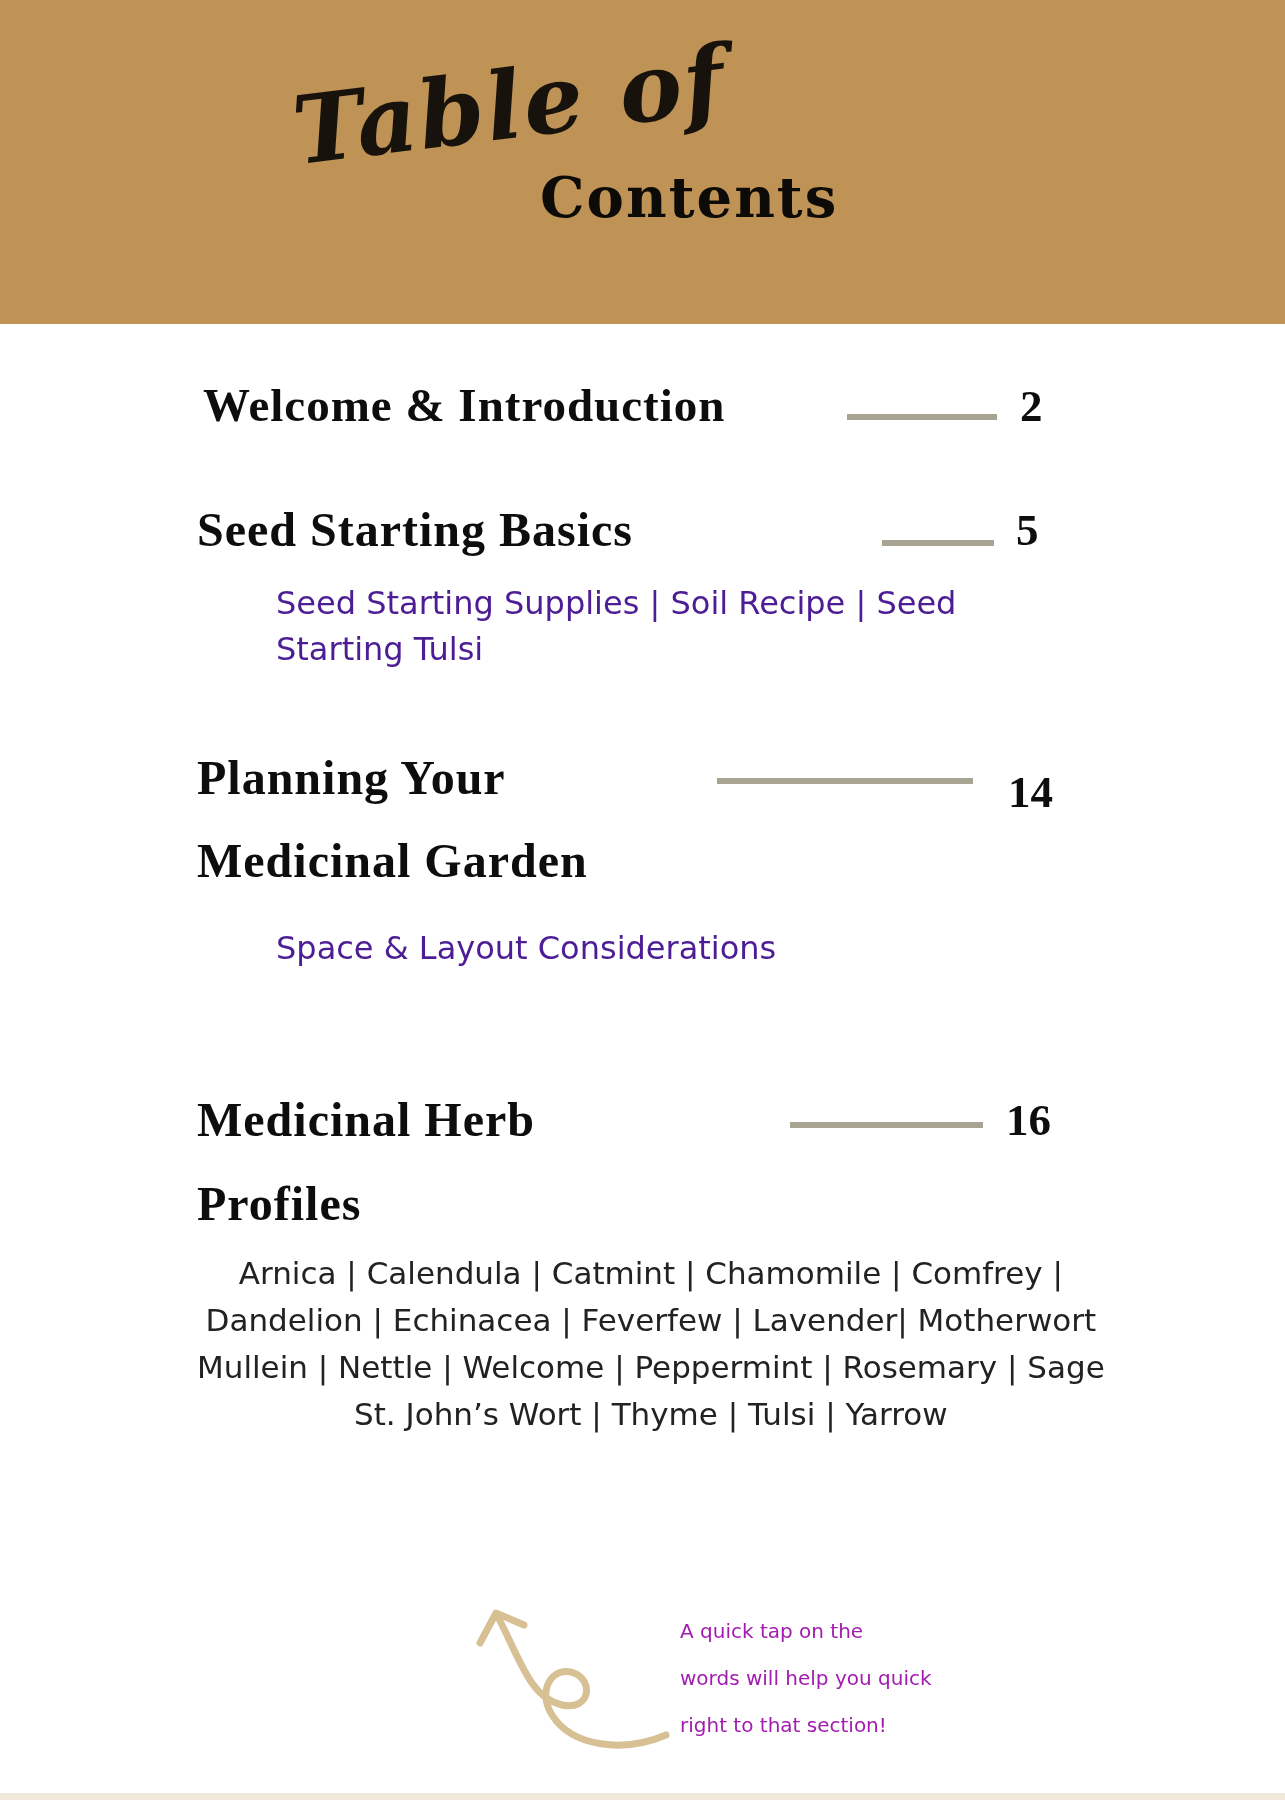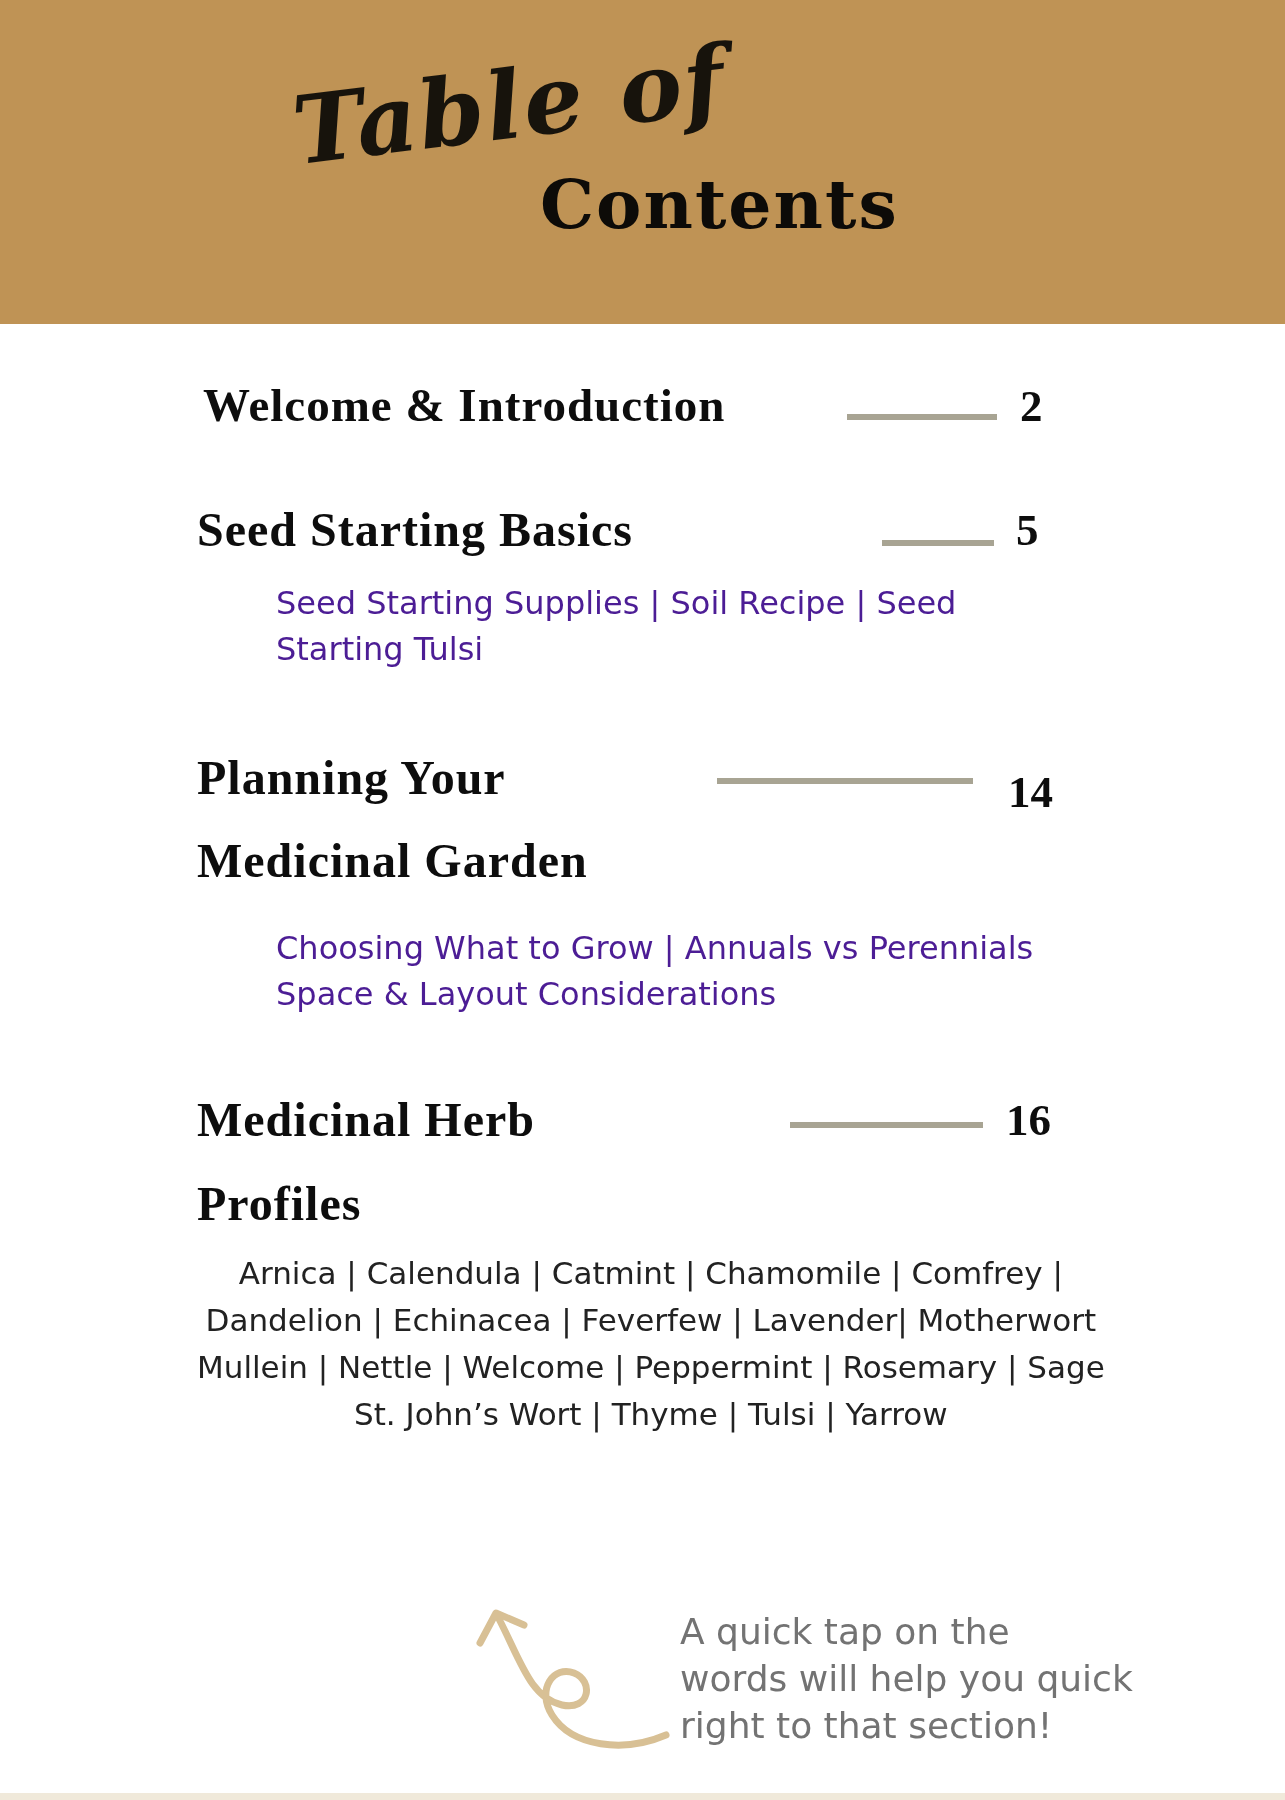--- a/index.html
+++ b/index.html
@@ -20,21 +20,21 @@
     font-family:"DejaVu Serif",serif;
     font-style:italic;font-weight:700;
     font-size:94px;color:#17130c;
     transform:rotate(-7deg);
     white-space:nowrap;
     letter-spacing:2px;
   }
   .contents-title{
     position:absolute;left:540px;top:164px;
     font-family:"DejaVu Serif",serif;
-    font-weight:800;font-size:68px;color:#0d0b08;
+    font-weight:800;font-size:56px;color:#0d0b08;
     letter-spacing:2px;white-space:nowrap;
   }
   .entry{display:contents;}
   .heading{
     position:absolute;
     font-family:"Liberation Serif",serif;
     font-weight:700;font-size:48px;color:#0d0d0d;
     letter-spacing:1px;white-space:nowrap;
     cursor:pointer;
     margin-left:25px;
@@ -53,21 +53,21 @@
     font-family:"DejaVu Sans",sans-serif;
     font-size:32px;color:#4c1d95;line-height:46px;
     white-space:nowrap;cursor:pointer;
   }
   .herbs{
     font-size:31px;line-height:47px;color:#222222;
   }
   .note-text{
     position:absolute;left:680px;top:1608px;
     font-family:"DejaVu Sans",sans-serif;
-    font-size:36px;color:#737373;line-height:47px;
+    font-size:20px;color:#a21caf;line-height:47px;
     white-space:nowrap;
   }
   .arrow-wrap{
     position:absolute;left:468px;top:1583px;width:212px;height:168px;
   }
   .bottom-strip{
     position:absolute;left:0;top:1793px;width:1285px;height:7px;
     background:#F0E9DA;
   }
 </style>
@@ -99,21 +99,20 @@
     </div>
   </div>
 
   
   <div class="entry">
     <div class="heading" style="left:172px;top:750px;">Planning Your</div>
     <div class="heading" style="left:172px;top:833px;">Medicinal Garden</div>
     <div class="rule" style="left:717px;top:778px;width:256px;"></div>
     <div class="page-num" style="left:1008px;top:766px;">14</div>
     <div class="subs" style="left:276px;top:925px;">
-      <div>Choosing What to Grow | Annuals vs Perennials</div>
       <div>Space &amp; Layout Considerations</div>
     </div>
   </div>
 
   
   <div class="entry">
     <div class="heading" style="left:172px;top:1092px;">Medicinal Herb</div>
     <div class="heading" style="left:172px;top:1176px;">Profiles</div>
     <div class="rule" style="left:790px;top:1122px;width:193px;"></div>
     <div class="page-num" style="left:1006px;top:1094px;">16</div>

